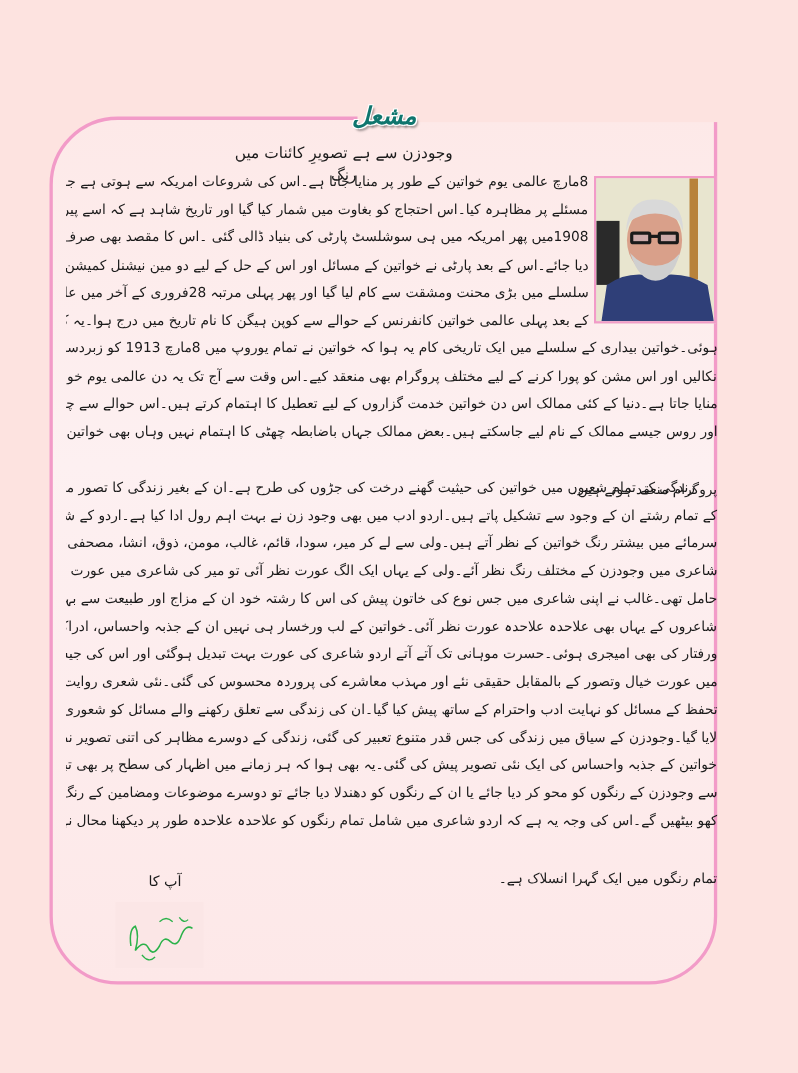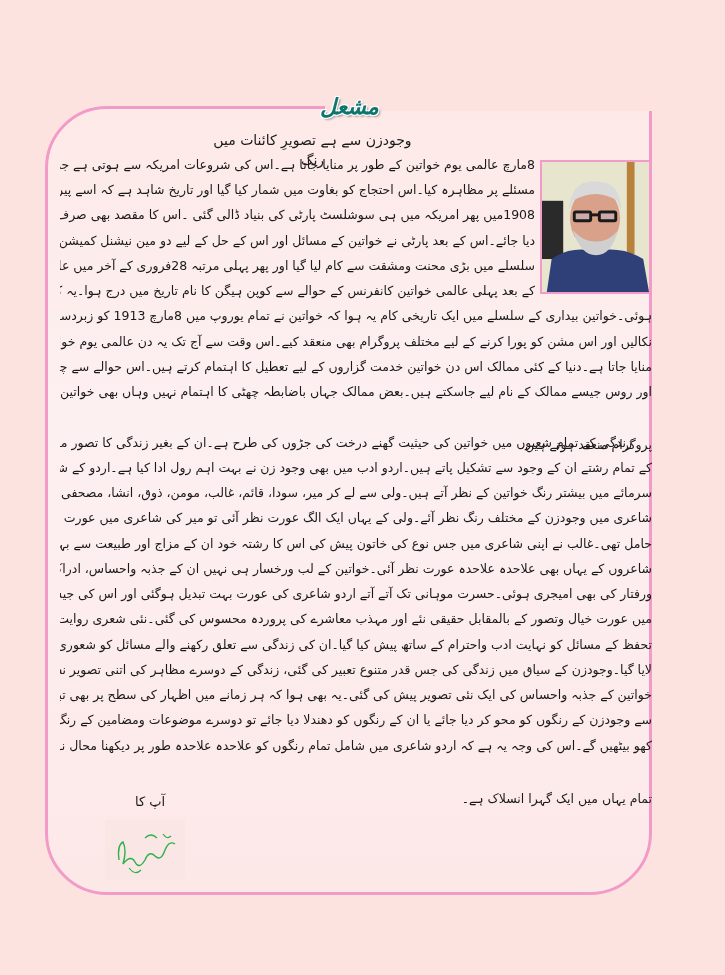--- a/index.html
+++ b/index.html
@@ -101,21 +101,21 @@
   <div class="line" style="top:505px">شاعری میں وجودزن کے مختلف رنگ نظر آئے۔ولی کے یہاں ایک الگ عورت نظر آئی تو میر کی شاعری میں عورت ایک علاحدہ رنگ کی</div>
   <div class="line" style="top:531px">حامل تھی۔غالب نے اپنی شاعری میں جس نوع کی خاتون پیش کی اس کا رشتہ خود ان کے مزاج اور طبیعت سے بہت گہرا ہے۔بعد کے</div>
   <div class="line" style="top:556px">شاعروں کے یہاں بھی علاحدہ علاحدہ عورت نظر آئی۔خواتین کے لب ورخسار ہی نہیں ان کے جذبہ واحساس، ادراک وخیال اور نگاہ</div>
   <div class="line" style="top:581px">ورفتار کی بھی امیجری ہوئی۔حسرت موہانی تک آتے آتے اردو شاعری کی عورت بہت تبدیل ہوگئی اور اس کی جیسی تصویر نظر آئی اس</div>
   <div class="line" style="top:606px">میں عورت خیال وتصور کے بالمقابل حقیقی نئے اور مہذب معاشرے کی پروردہ محسوس کی گئی۔نئی شعری روایت میں عورت کے حقوق اور</div>
   <div class="line" style="top:632px">تحفظ کے مسائل کو نہایت ادب واحترام کے ساتھ پیش کیا گیا۔ان کی زندگی سے تعلق رکھنے والے مسائل کو شعوری طور پر بروئے کار</div>
   <div class="line" style="top:657px">لایا گیا۔وجودزن کے سیاق میں زندگی کی جس قدر متنوع تعبیر کی گئی، زندگی کے دوسرے مظاہر کی اتنی تصویر نظر نہیں آئی۔ہر زمانے میں</div>
   <div class="line" style="top:682px">خواتین کے جذبہ واحساس کی ایک نئی تصویر پیش کی گئی۔یہ بھی ہوا کہ ہر زمانے میں اظہار کی سطح پر بھی تبدیلی دیکھی گئی۔اگر اردو شاعری</div>
   <div class="line" style="top:707px">سے وجودزن کے رنگوں کو محو کر دیا جائے یا ان کے رنگوں کو دھندلا دیا جائے تو دوسرے موضوعات ومضامین کے رنگ بھی اپنی دھنک</div>
   <div class="line" style="top:733px">کھو بیٹھیں گے۔اس کی وجہ یہ ہے کہ اردو شاعری میں شامل تمام رنگوں کو علاحدہ علاحدہ طور پر دیکھنا محال نہیں تو مشکل امر ضرور ہے۔ان</div>
-  <div class="line last" style="top:758px">تمام یہاں میں ایک گہرا انسلاک ہے۔</div>
+  <div class="line last" style="top:758px">تمام رنگوں میں ایک گہرا انسلاک ہے۔</div>
 </div>
 
 <div class="closing">آپ کا</div>
 <div class="signature">
   <svg viewBox="0 0 80 60">
     <path d="M14 40 Q12 25 18 22 Q22 30 18 44 Q26 34 30 42 Q34 50 40 40 Q44 30 50 36 Q56 42 60 30 Q64 20 70 24" fill="none" stroke="#2bb24a" stroke-width="1.4"></path>
     <path d="M40 18 Q46 12 52 18 M58 14 Q62 20 66 16 M24 48 Q30 56 36 50" fill="none" stroke="#2bb24a" stroke-width="1.2"></path>
   </svg>
 </div>
 

